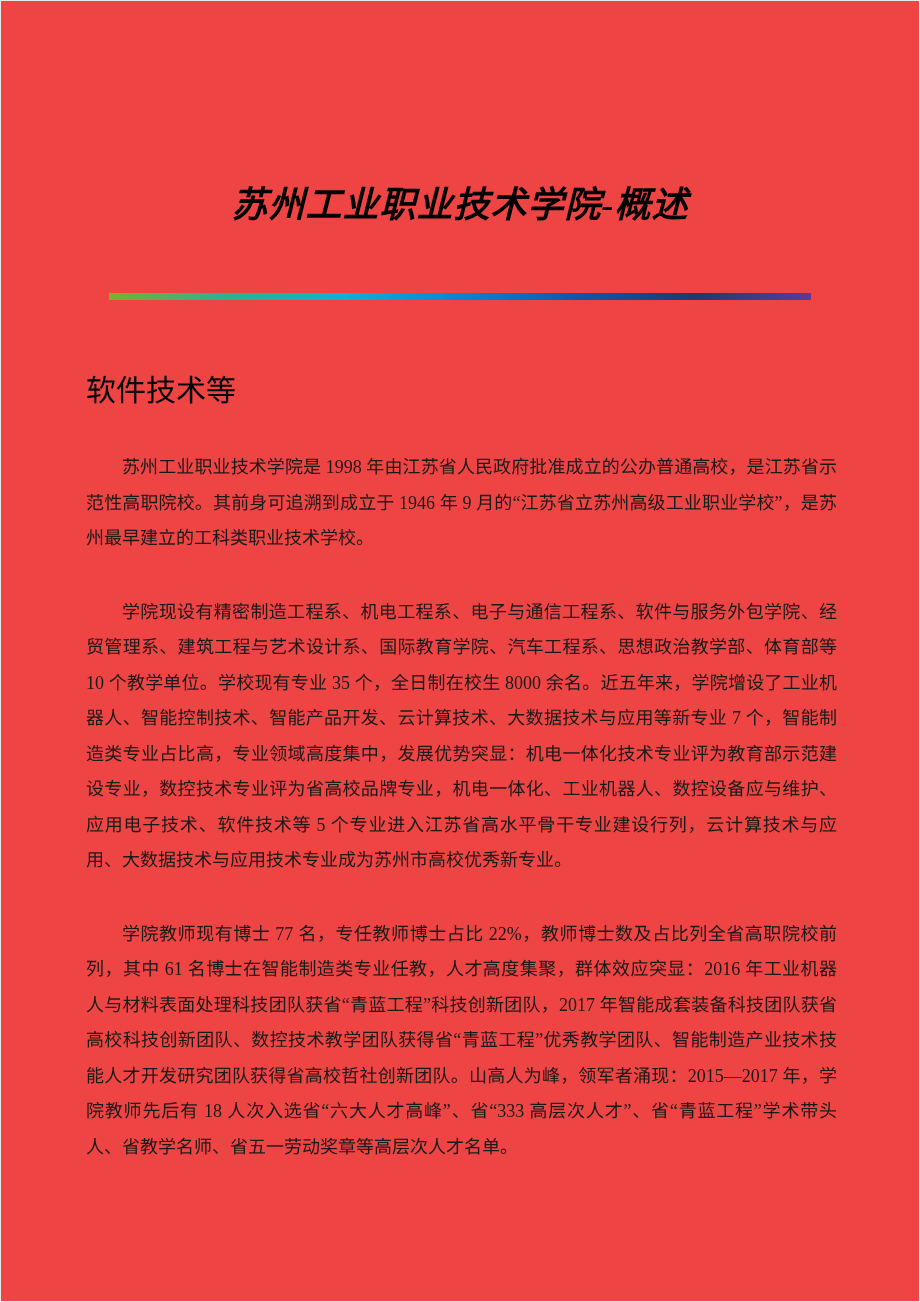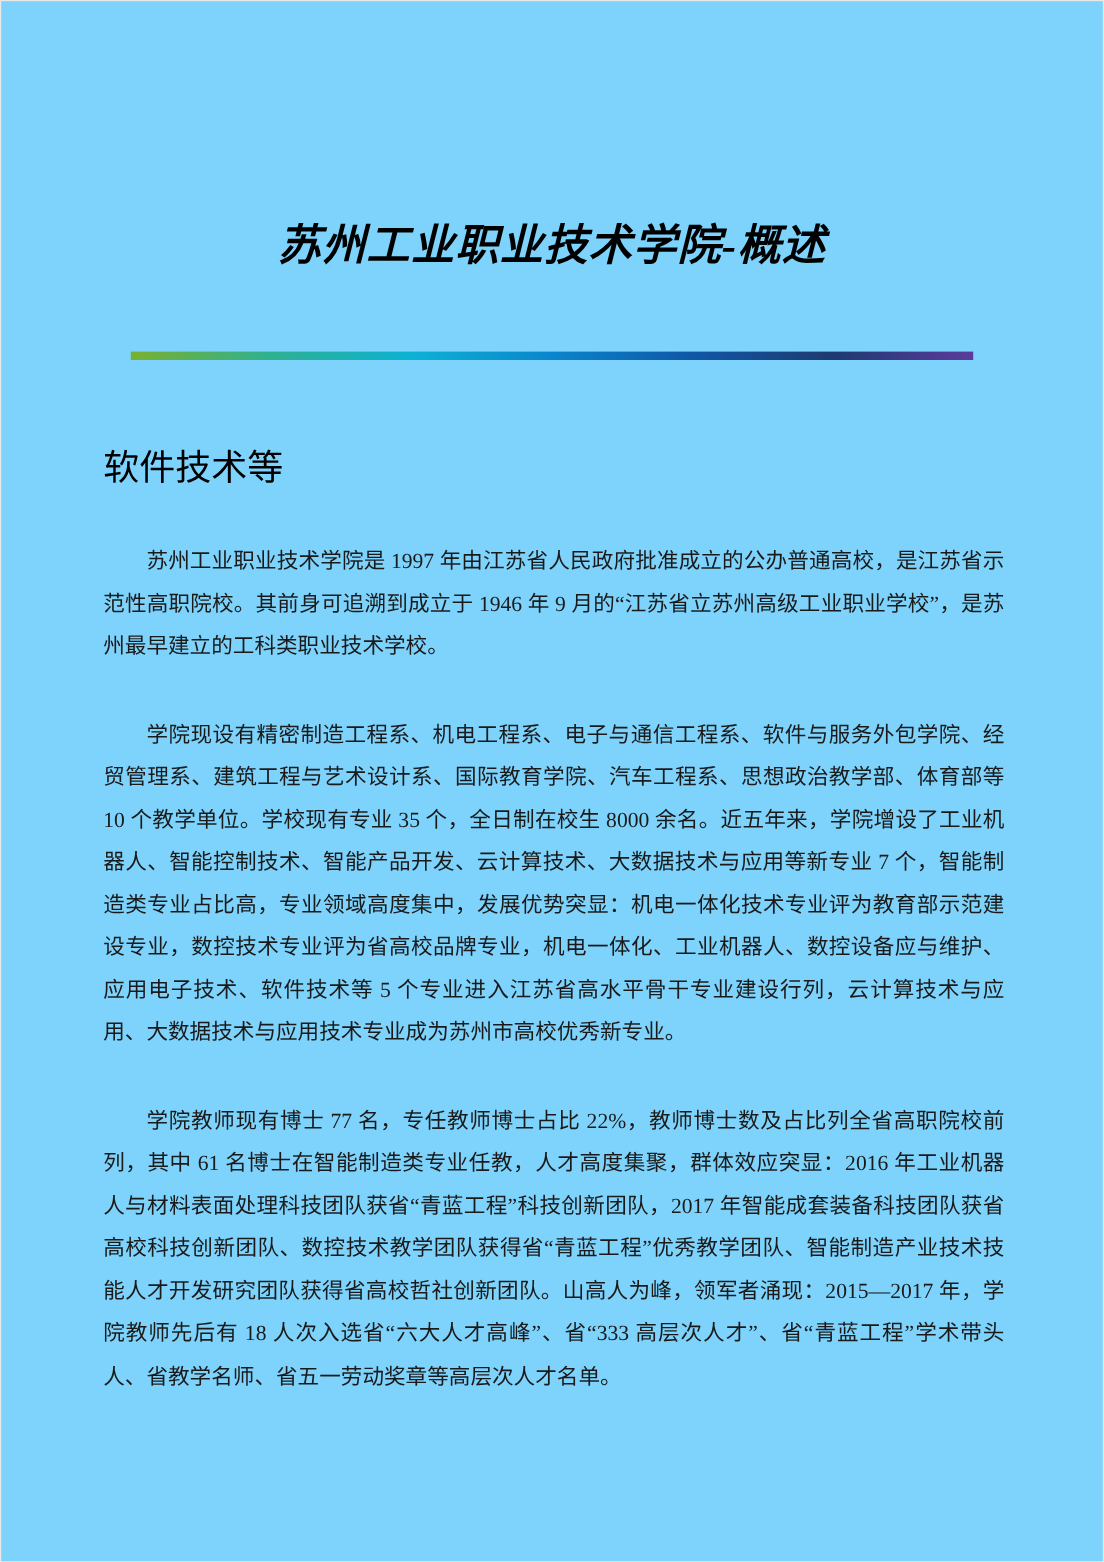--- a/index.html
+++ b/index.html
@@ -4,21 +4,21 @@
 <style>
   html, body {
     margin: 0;
     padding: 0;
     background: #ffffff;
   }
   .page {
     position: relative;
     width: 918px;
     height: 1300px;
-    background: #7dd3fc;
+    background: #ef4444;
     border: 1px solid #e8e8e8;
     box-sizing: content-box;
     overflow: hidden;
     font-family: "Liberation Serif", "DejaVu Serif", serif;
     color: #000000;
   }
   .doc-title {
     margin: 0;
     padding-top: 180px;
     text-align: center;
@@ -61,18 +61,18 @@
 
 <div class="page">
 
   <h1 class="doc-title">苏州工业职业技术学院-概述</h1>
 
   <div class="gradient-divider" style="background: linear-gradient(90deg, rgb(122, 176, 46), rgb(46, 177, 144), rgb(12, 178, 212), rgb(10, 133, 204), rgb(16, 87, 166), rgb(30, 58, 112), rgb(92, 58, 156));"></div>
 
   <h2 class="section-heading">软件技术等</h2>
 
   <div class="body-text">
-    <p>苏州工业职业技术学院是 1997 年由江苏省人民政府批准成立的公办普通高校，是江苏省示范性高职院校。其前身可追溯到成立于 1946 年 9 月的“江苏省立苏州高级工业职业学校”，是苏州最早建立的工科类职业技术学校。</p>
+    <p>苏州工业职业技术学院是 1998 年由江苏省人民政府批准成立的公办普通高校，是江苏省示范性高职院校。其前身可追溯到成立于 1946 年 9 月的“江苏省立苏州高级工业职业学校”，是苏州最早建立的工科类职业技术学校。</p>
     <p>学院现设有精密制造工程系、机电工程系、电子与通信工程系、软件与服务外包学院、经贸管理系、建筑工程与艺术设计系、国际教育学院、汽车工程系、思想政治教学部、体育部等 10 个教学单位。学校现有专业 35 个，全日制在校生 8000 余名。近五年来，学院增设了工业机器人、智能控制技术、智能产品开发、云计算技术、大数据技术与应用等新专业 7 个，智能制造类专业占比高，专业领域高度集中，发展优势突显：机电一体化技术专业评为教育部示范建设专业，数控技术专业评为省高校品牌专业，机电一体化、工业机器人、数控设备应与维护、应用电子技术、软件技术等 5 个专业进入江苏省高水平骨干专业建设行列，云计算技术与应用、大数据技术与应用技术专业成为苏州市高校优秀新专业。</p>
     <p>学院教师现有博士 77 名，专任教师博士占比 22%，教师博士数及占比列全省高职院校前列，其中 61 名博士在智能制造类专业任教，人才高度集聚，群体效应突显：2016 年工业机器人与材料表面处理科技团队获省“青蓝工程”科技创新团队，2017 年智能成套装备科技团队获省高校科技创新团队、数控技术教学团队获得省“青蓝工程”优秀教学团队、智能制造产业技术技能人才开发研究团队获得省高校哲社创新团队。山高人为峰，领军者涌现：2015—2017 年，学院教师先后有 18 人次入选省“六大人才高峰”、省“333 高层次人才”、省“青蓝工程”学术带头人、省教学名师、省五一劳动奖章等高层次人才名单。</p>
   </div>
 
 </div>
 
 </body></html>

